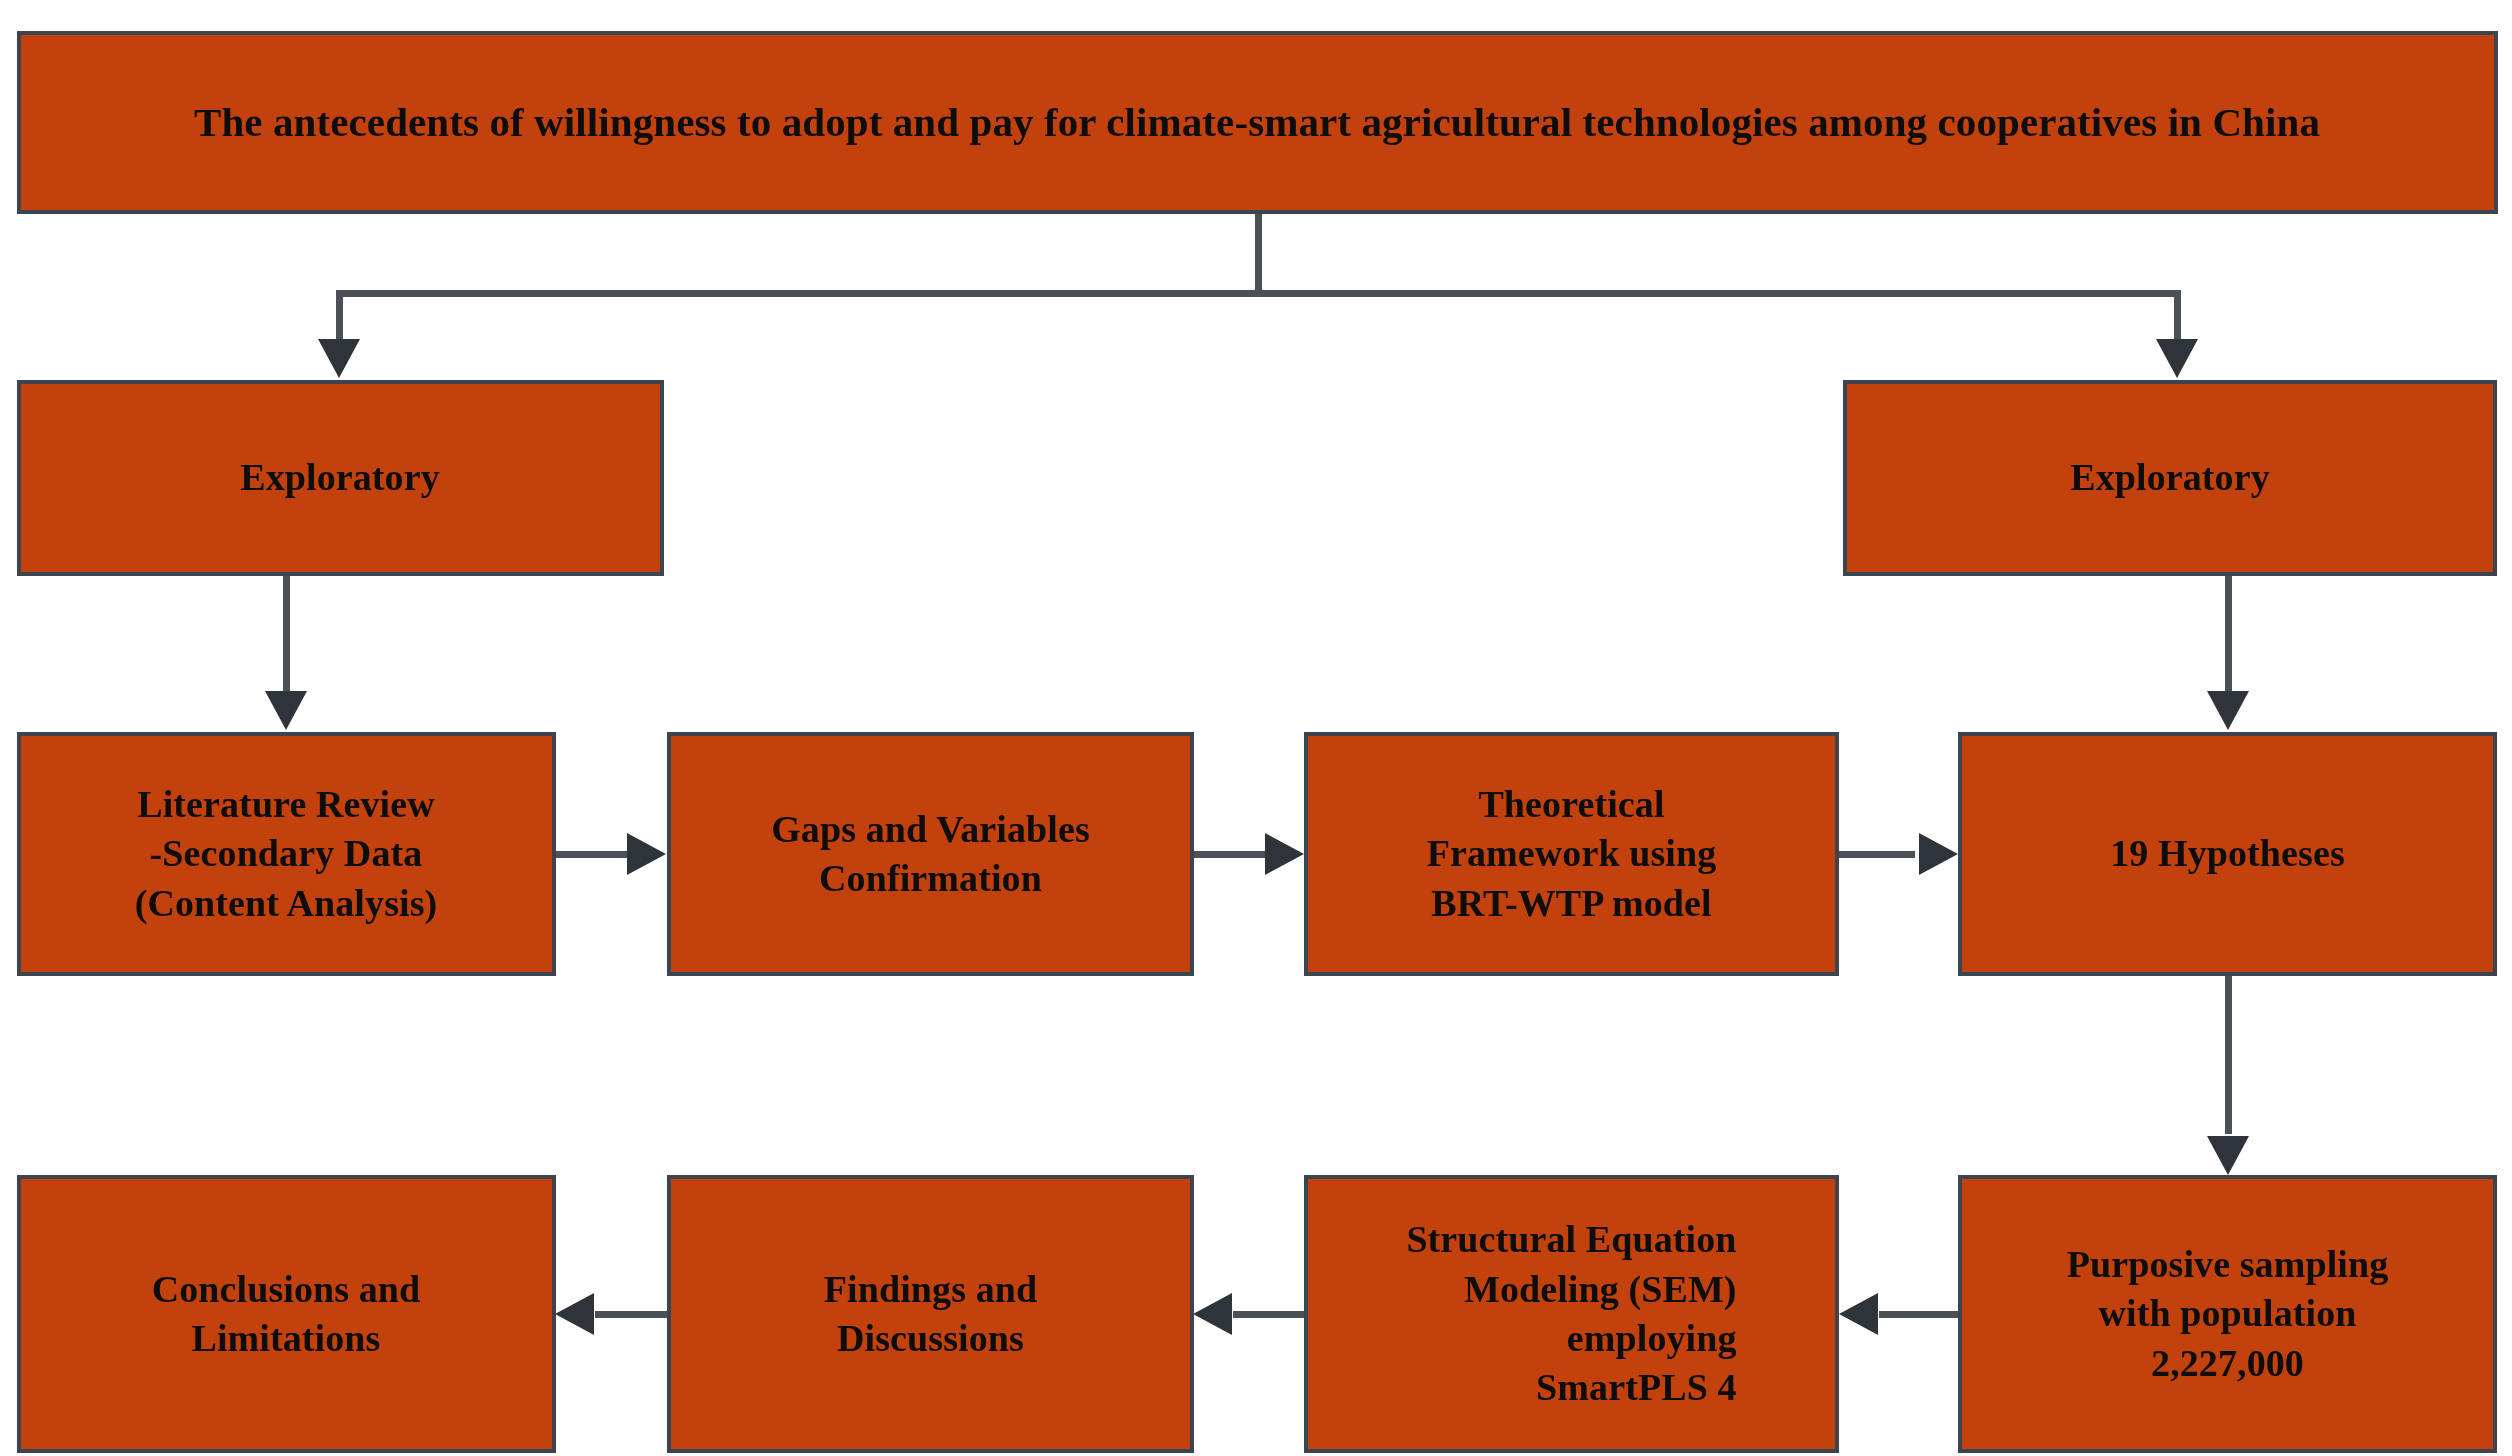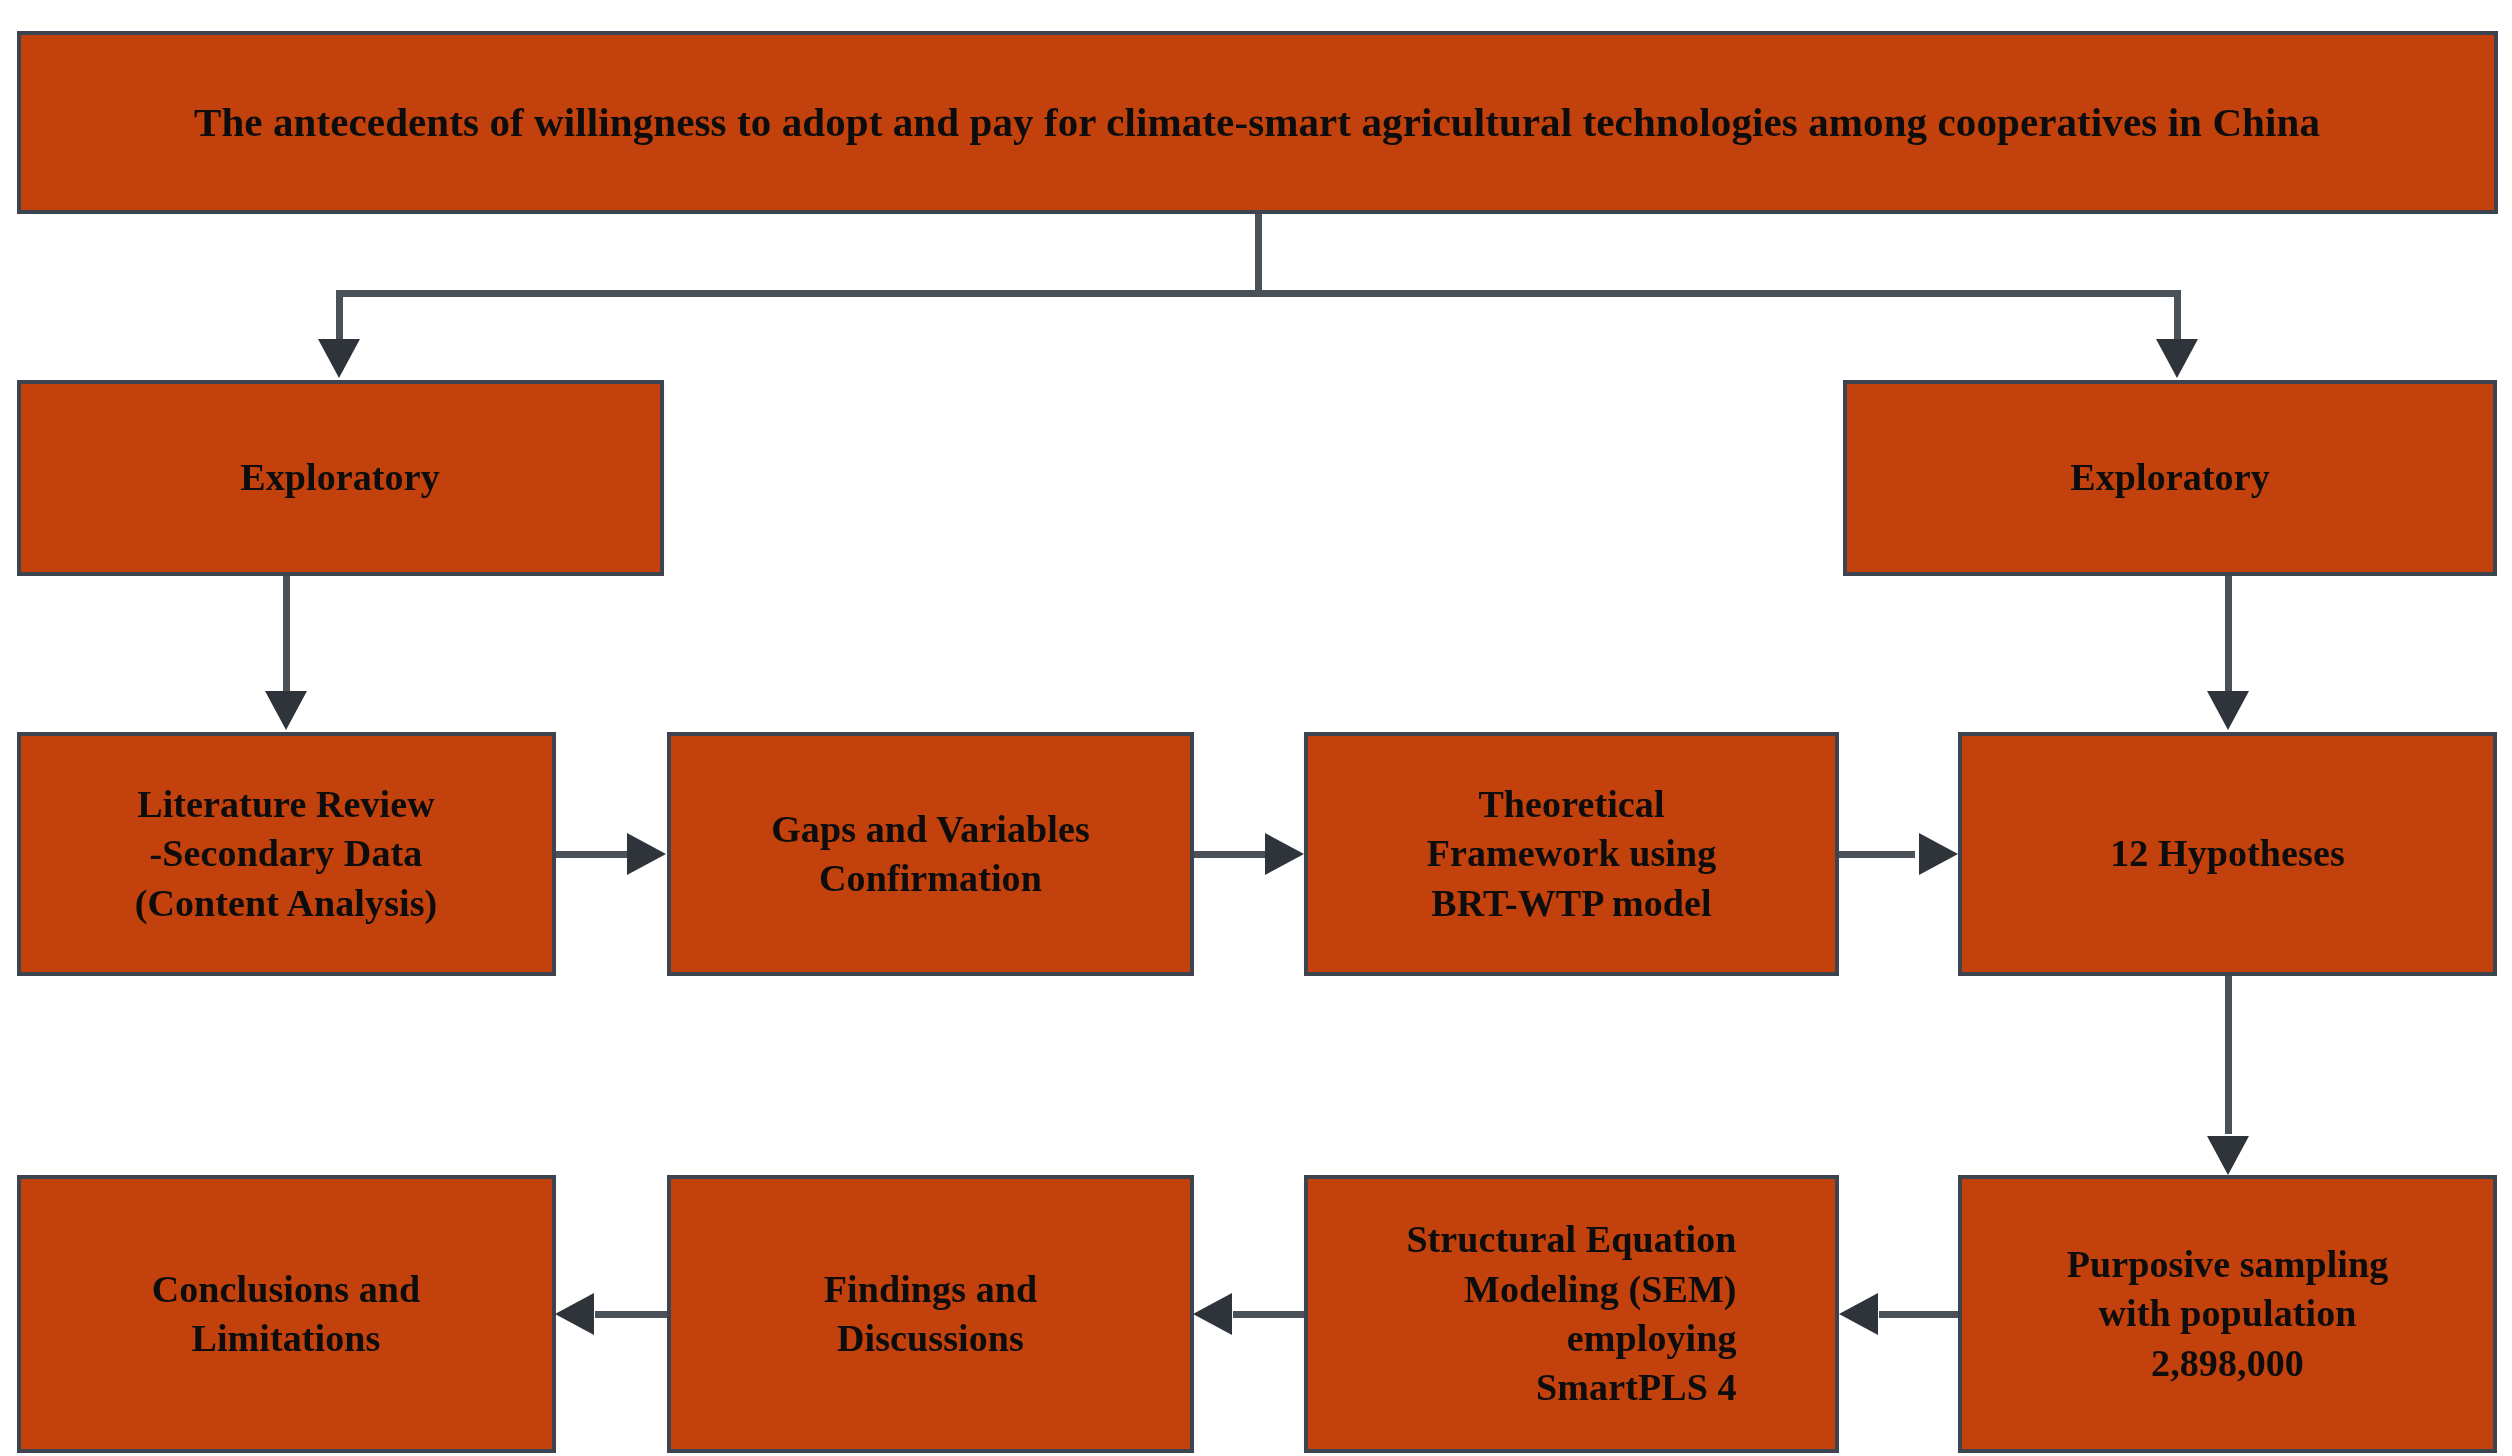--- a/index.html
+++ b/index.html
@@ -164,21 +164,21 @@
   <div class="node" id="node-gaps">
     <span class="label">Gaps and Variables
 Confirmation</span>
   </div>
   <div class="node" id="node-theory">
     <span class="label">Theoretical
 Framework using
 BRT-WTP model</span>
   </div>
   <div class="node" id="node-hypo">
-    <span class="label">12 Hypotheses</span>
+    <span class="label">19 Hypotheses</span>
   </div>
 
   <div class="conn" id="c-lit-gaps"></div>
   <div class="arrow arrow-right" id="c-lit-gaps-head"></div>
   <div class="conn" id="c-gaps-theory"></div>
   <div class="arrow arrow-right" id="c-gaps-theory-head"></div>
   <div class="conn" id="c-theory-hyp"></div>
   <div class="arrow arrow-right" id="c-theory-hyp-head"></div>
 
   <div class="conn" id="c-hyp-samp"></div>
@@ -194,21 +194,21 @@
   </div>
   <div class="node" id="node-sem">
     <span class="label">Structural Equation
 Modeling (SEM)
 employing
 SmartPLS 4</span>
   </div>
   <div class="node" id="node-sampling">
     <span class="label">Purposive sampling
 with population
-2,898,000</span>
+2,227,000</span>
   </div>
 
   <div class="conn" id="c-samp-sem"></div>
   <div class="arrow arrow-left" id="c-samp-sem-head"></div>
   <div class="conn" id="c-sem-find"></div>
   <div class="arrow arrow-left" id="c-sem-find-head"></div>
   <div class="conn" id="c-find-conc"></div>
   <div class="arrow arrow-left" id="c-find-conc-head"></div>
 
 </div>

